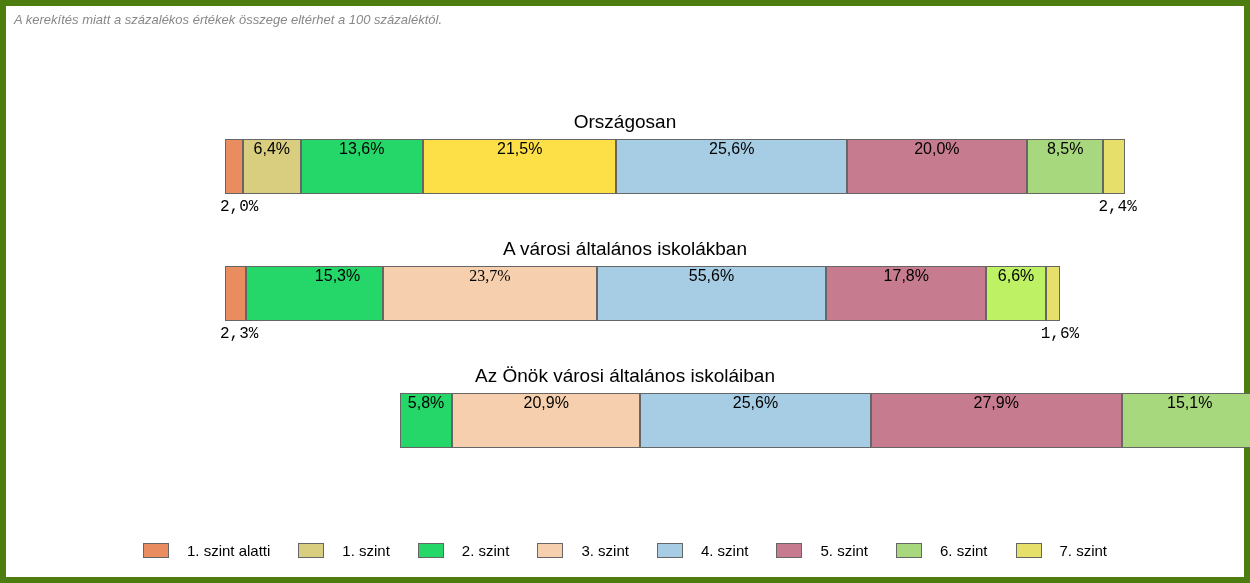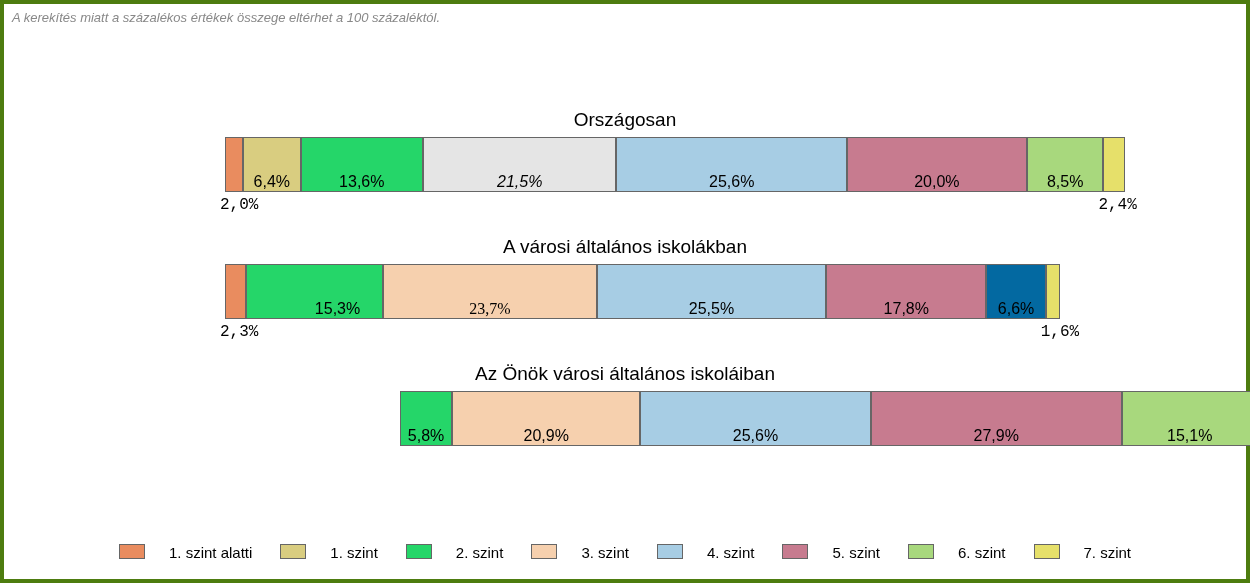--- a/index.html
+++ b/index.html
@@ -5,21 +5,21 @@
   * { box-sizing: border-box; }
   body {
     margin: 0;
     padding: 0;
     font-family: Arial, sans-serif;
     background: #fff;
   }
   .chart-container {
     width: 1250px;
     height: 583px;
-    border: 4px solid #4d7c0f;
+    border: 6px solid #4d7c0f;
     position: relative;
     padding: 0;
   }
   .note {
     font-style: italic;
     color: #888;
     font-size: 13px;
     padding: 6px 8px 0 8px;
   }
   .bars-area {
@@ -42,21 +42,21 @@
   }
   .bar {
     display: flex;
     height: 55px;
     position: absolute;
   }
   .seg {
     height: 100%;
     border: 1px solid #666;
     display: flex;
-    align-items: flex-end;
+    align-items: flex-start;
     justify-content: center;
     font-size: 16px;
     color: #000;
     position: relative;
     white-space: nowrap;
   }
   .outside-label {
     position: absolute;
     font-size: 16px;
     color: #000;
@@ -69,22 +69,22 @@
     gap: 28px;
     padding: 14px 0 0 0;
     font-size: 15px;
     position: absolute;
     bottom: 18px;
     left: 0;
     right: 0;
   }
   .legend-item {
     display: flex;
-    align-items: flex-start;
-    gap: 24px;
+    align-items: center;
+    gap: 18px;
   }
   .swatch {
     width: 26px;
     height: 15px;
     border: 1px solid #666;
   }
 </style>
 </head>
 <body>
 
@@ -100,21 +100,21 @@
         <div class="bar" style="left:100px; width:900px;">
           <div class="seg" style="width:2.0%; background:#e98c5f;">
             <span class="outside-label" style="top:58px; left:-6px;">2,0%</span>
           </div>
           <div class="seg" style="width:6.4%; background:#d9cd80;">
               <span>6,4%</span>
             </div>
           <div class="seg" style="width:13.6%; background:#25d669;">
               <span>13,6%</span>
             </div>
-          <div class="seg" style="width:21.5%; background:#e5e5e5;font-style:italic;">
+          <div class="seg" style="width:21.5%; background:#fde047;">
               <span>21,5%</span>
             </div>
           <div class="seg" style="width:25.6%; background:#a7cde4;">
               <span>25,6%</span>
             </div>
           <div class="seg" style="width:20.0%; background:#c77b8f;">
               <span>20,0%</span>
             </div>
           <div class="seg" style="width:8.5%; background:#a8d87d;">
               <span>8,5%</span>
@@ -133,26 +133,26 @@
           <div class="seg" style="width:2.3%; background:#e98c5f;">
             <span class="outside-label" style="top:58px; left:-6px;">2,3%</span>
           </div>
           <div class="seg" style="width:15.3%; background:#25d669;padding-left:46px;">
               <span>15,3%</span>
             </div>
           <div class="seg" style="width:23.7%; background:#f6d0ae;font-family:Liberation Serif, serif;">
               <span>23,7%</span>
             </div>
           <div class="seg" style="width:25.5%; background:#a7cde4;">
-              <span>25,5%</span>
+              <span>55,6%</span>
             </div>
           <div class="seg" style="width:17.8%; background:#c77b8f;">
               <span>17,8%</span>
             </div>
-          <div class="seg" style="width:6.6%; background:#0369a1;">
+          <div class="seg" style="width:6.6%; background:#bef264;">
               <span>6,6%</span>
             </div>
           <div class="seg" style="width:1.6%; background:#e6e06a;">
             <span class="outside-label" style="top:58px; left:-6px;">1,6%</span>
           </div>
         </div>
       </div>
     </div>
 
     <div class="bar-group">

